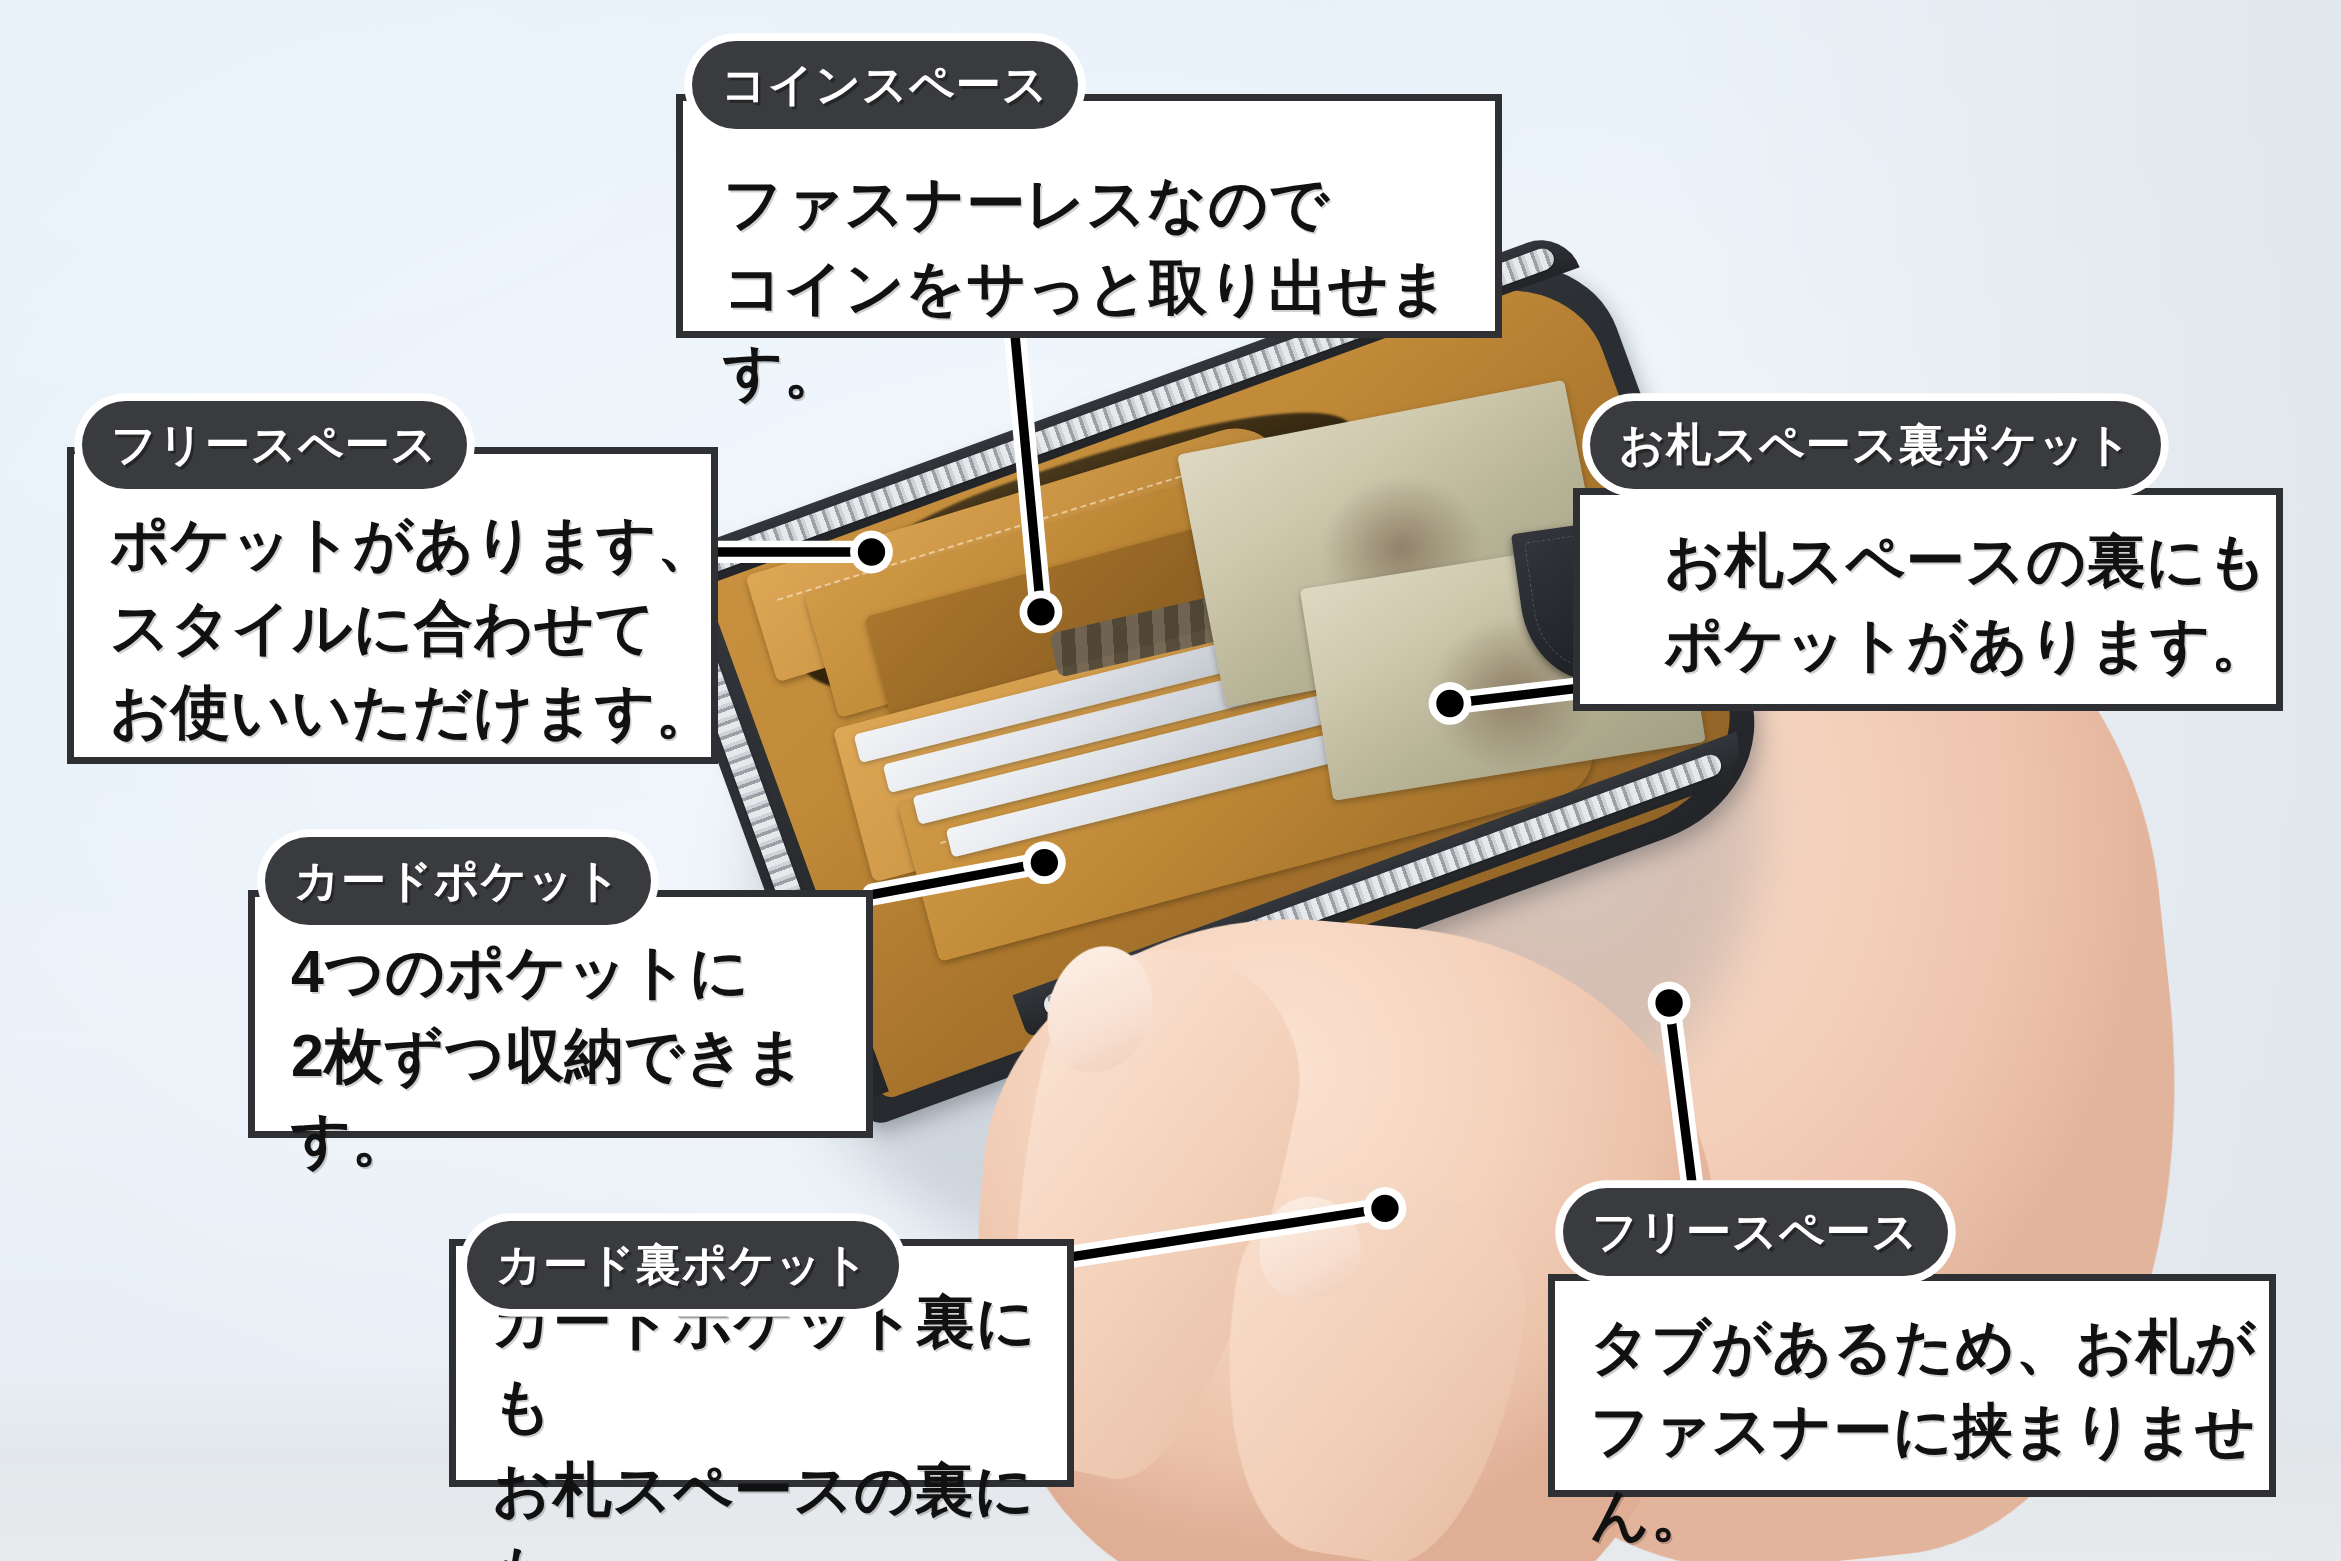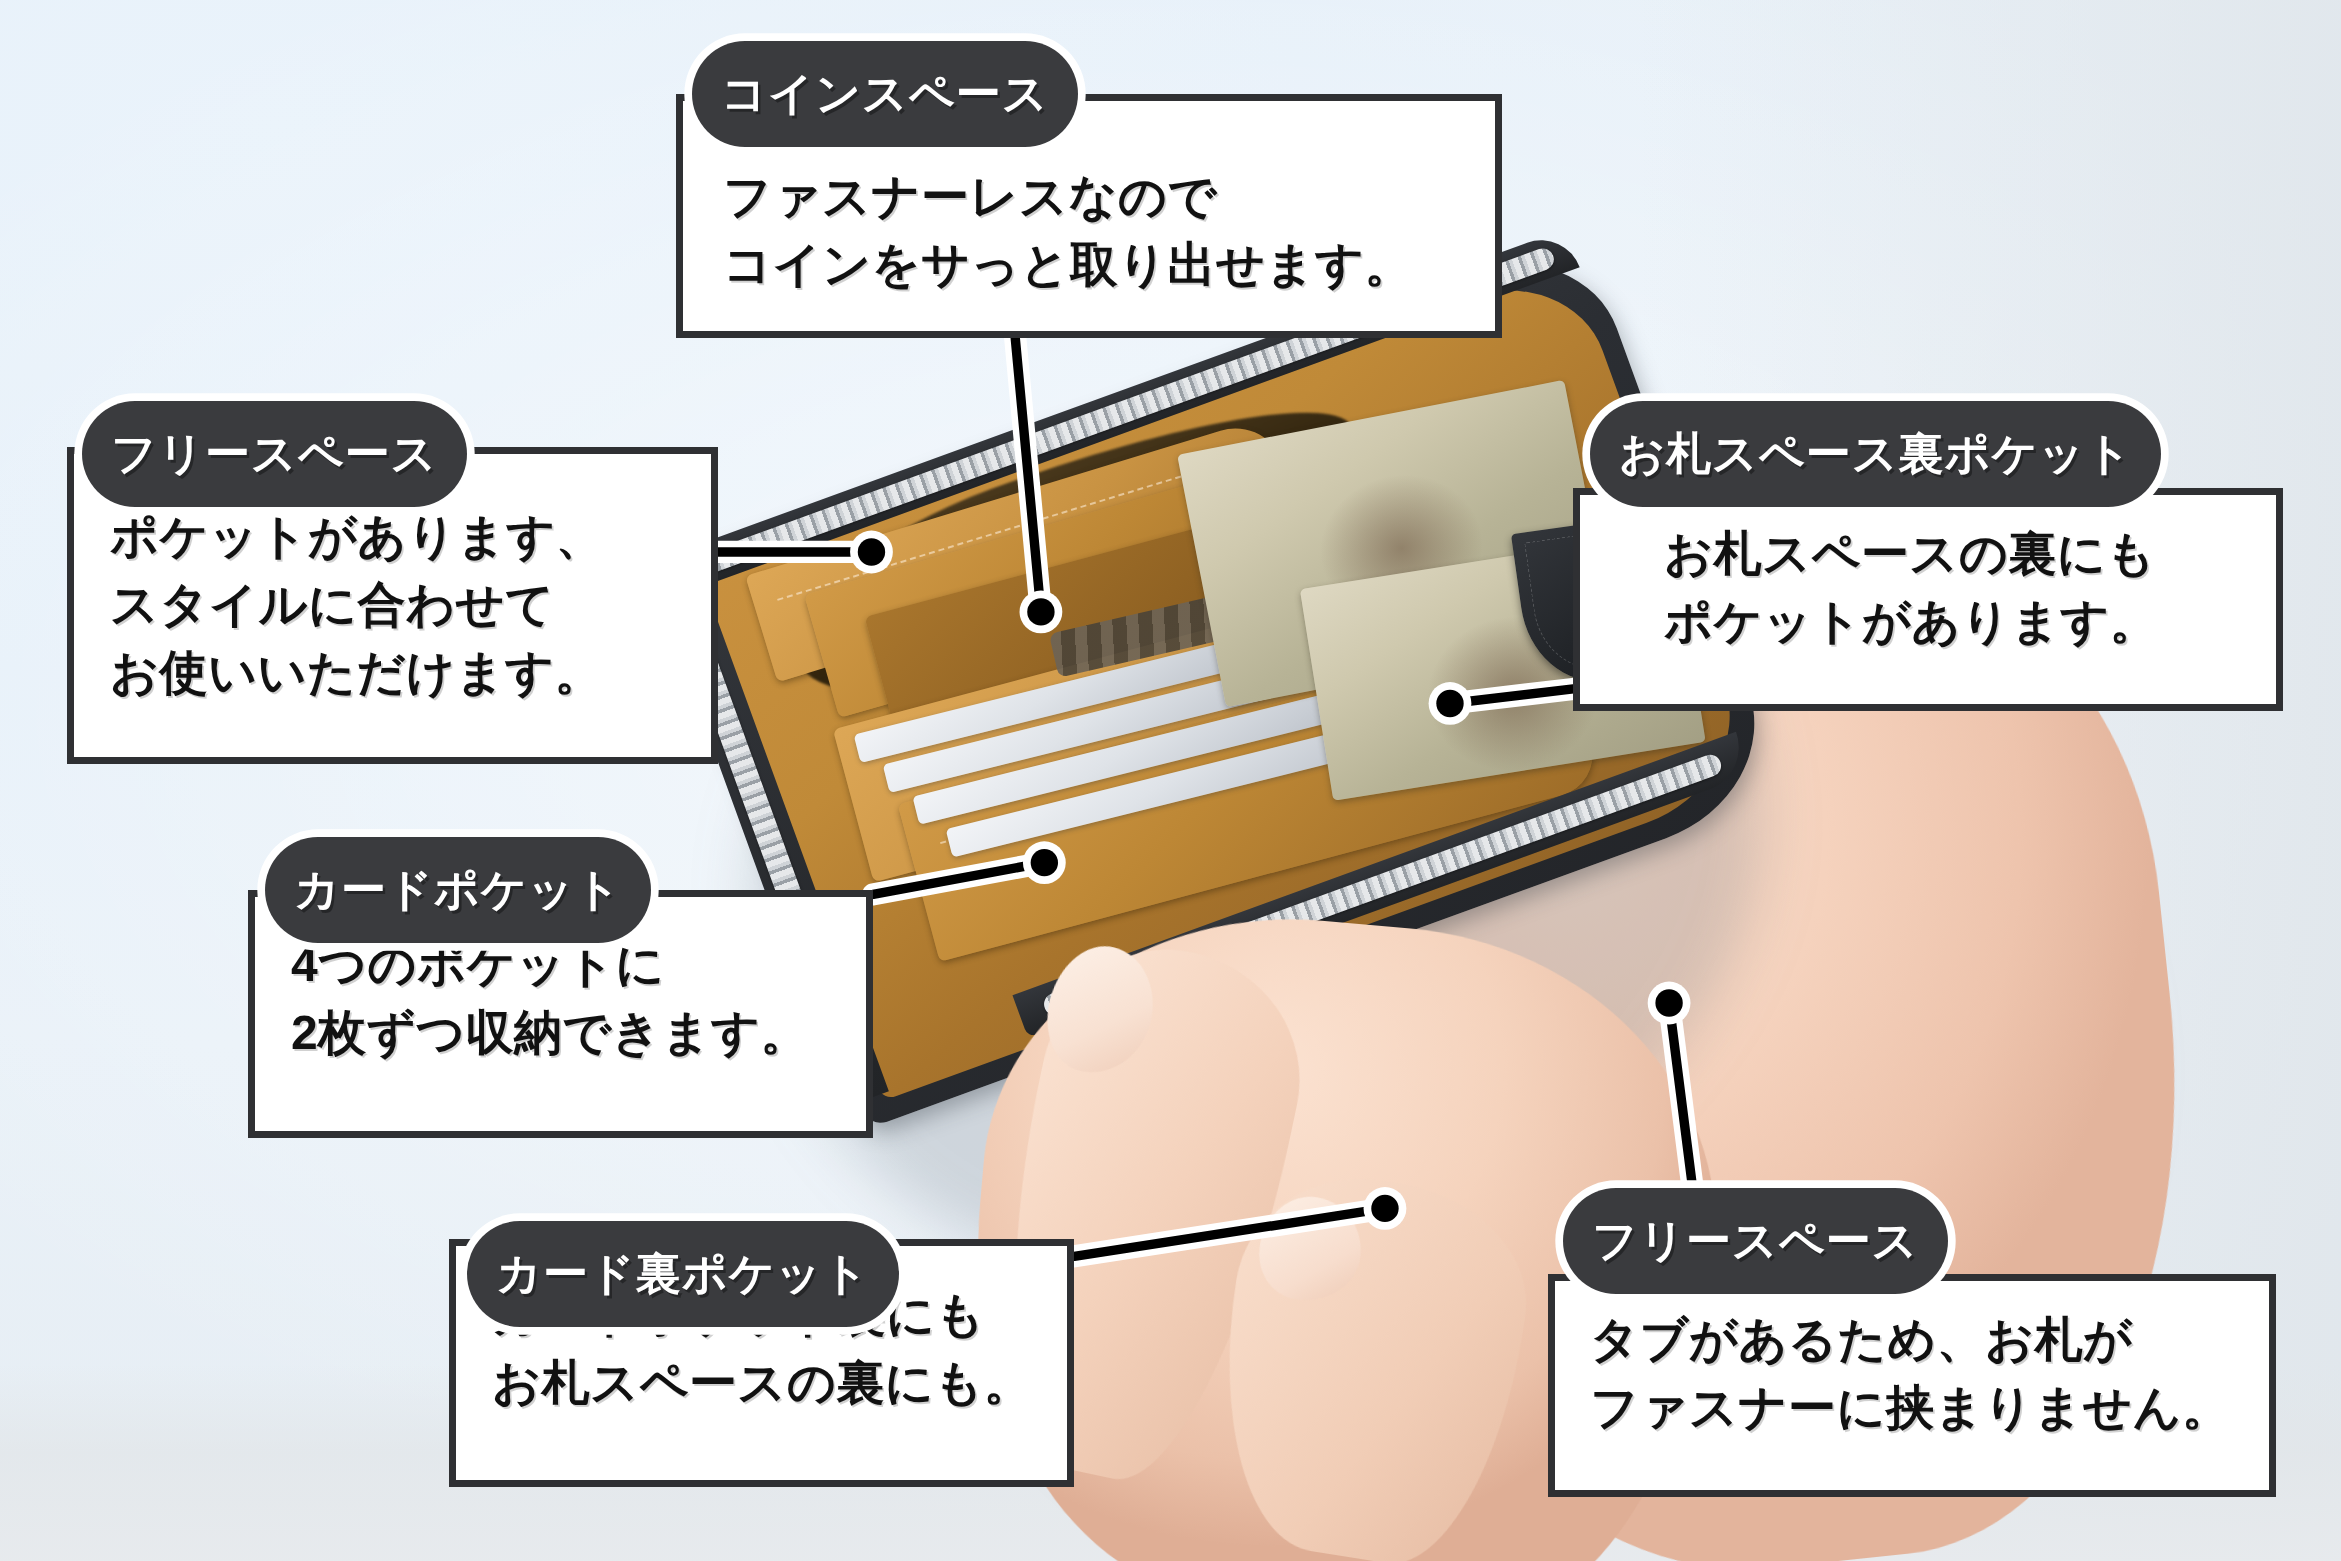--- a/index.html
+++ b/index.html
@@ -168,27 +168,27 @@
   .co-box{
     position:absolute;background:#ffffff;border:7.7px solid #2f3033;
     box-sizing:border-box;
   }
   .co-head{
     position:absolute;background:#3a3b3e;color:#fff;
     border-radius:855px;
     box-shadow:0 0 0 7.7px #fff;
     display:flex;align-items:center;justify-content:center;
     font-weight:700;letter-spacing:0.9px;white-space:nowrap;
-    padding:16px 29px;height:74px;
+    padding:7px 29px;height:74px;
     font-size:45px;
     text-shadow:2.6px 2.6px 0 rgba(0,0,0,.35);
   }
   .co-body{
     position:absolute;color:#111;font-weight:700;
-    font-size:48px;line-height:1.42;letter-spacing:0.4px;
+    font-size:59px;line-height:1.42;letter-spacing:0.4px;
     white-space:pre-line;
     text-shadow:1.7px 1.7px 0 rgba(0,0,0,.18);
   }
   
   #leaders{position:absolute;inset:0;pointer-events:none;}
 </style>
 </head>
 <body>
 
 <div id="stage">

